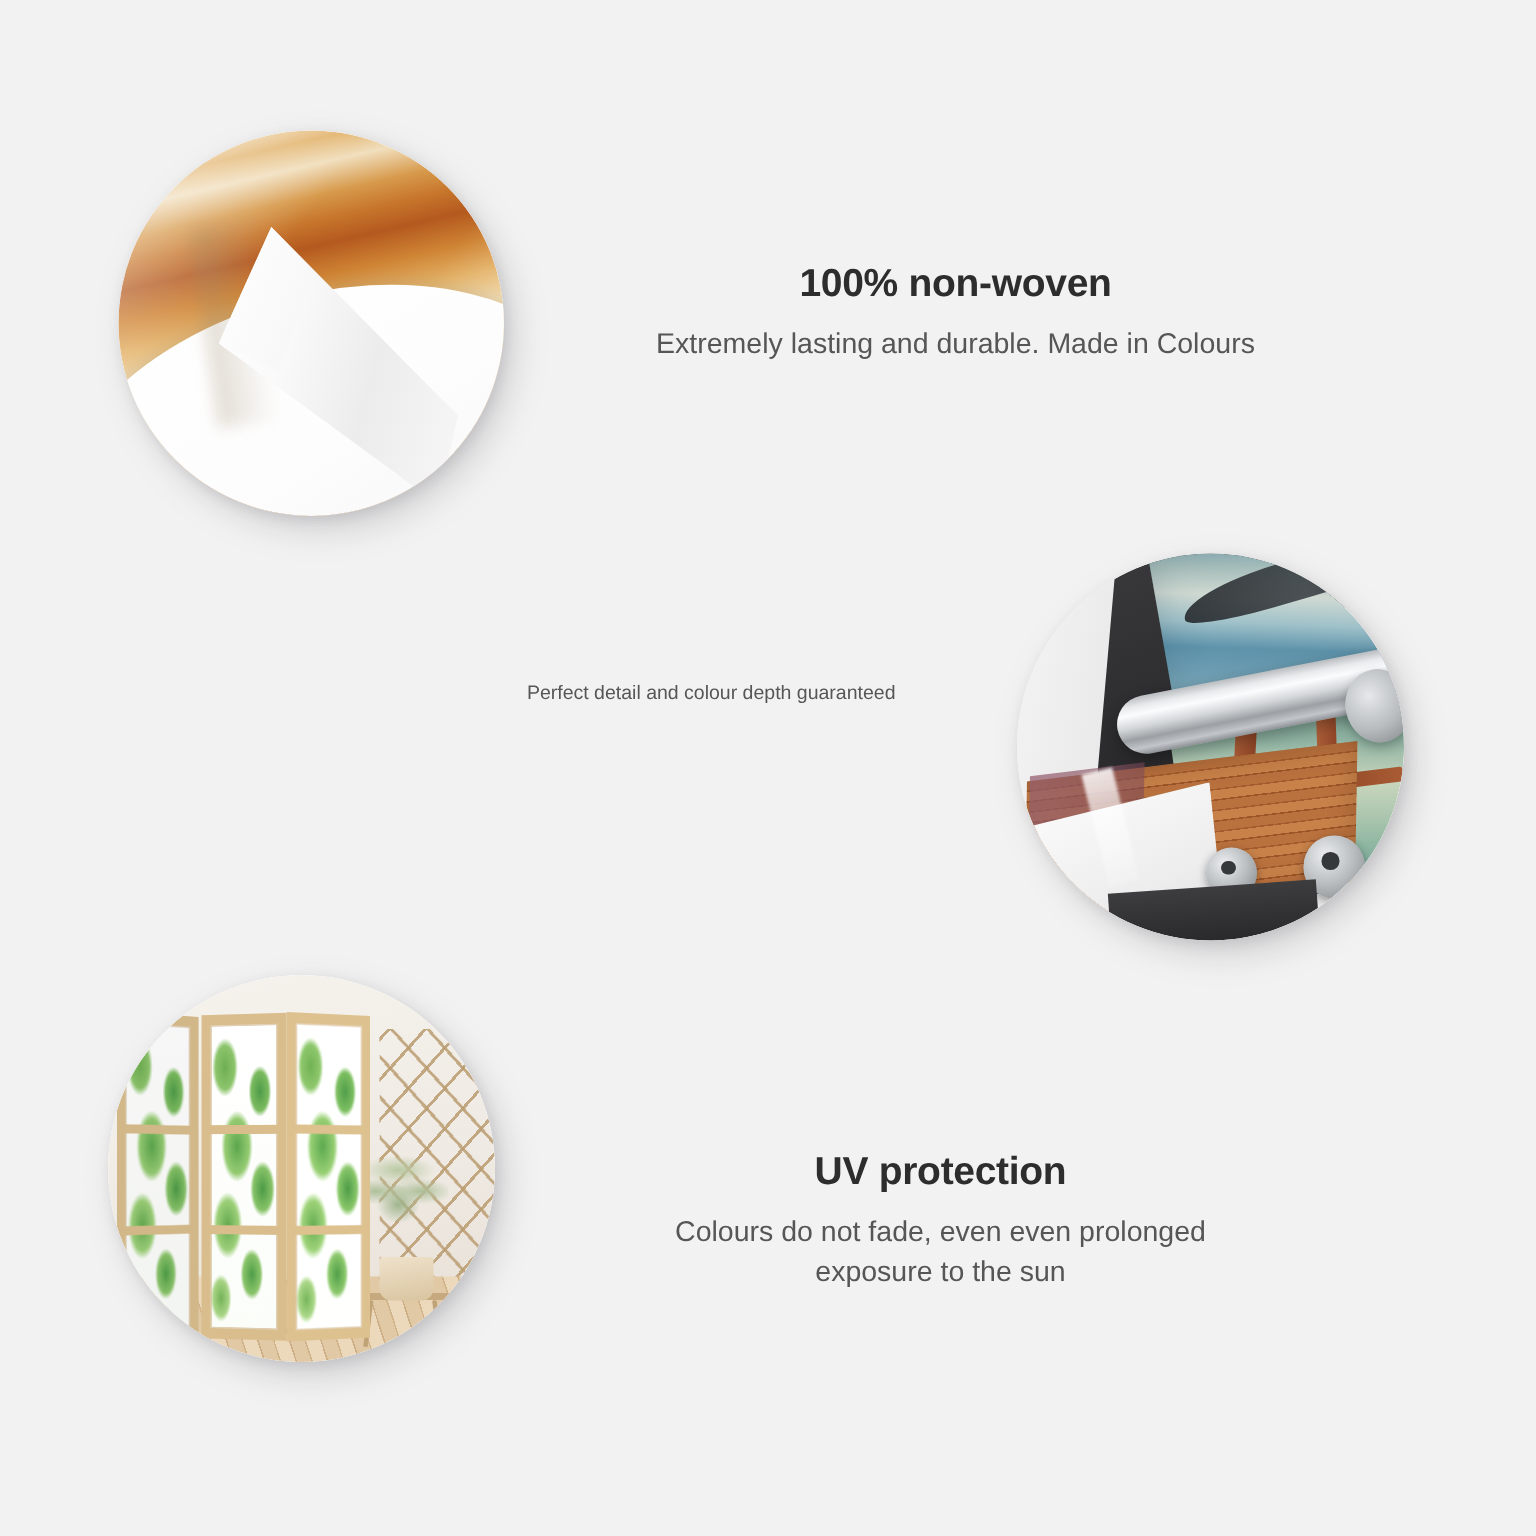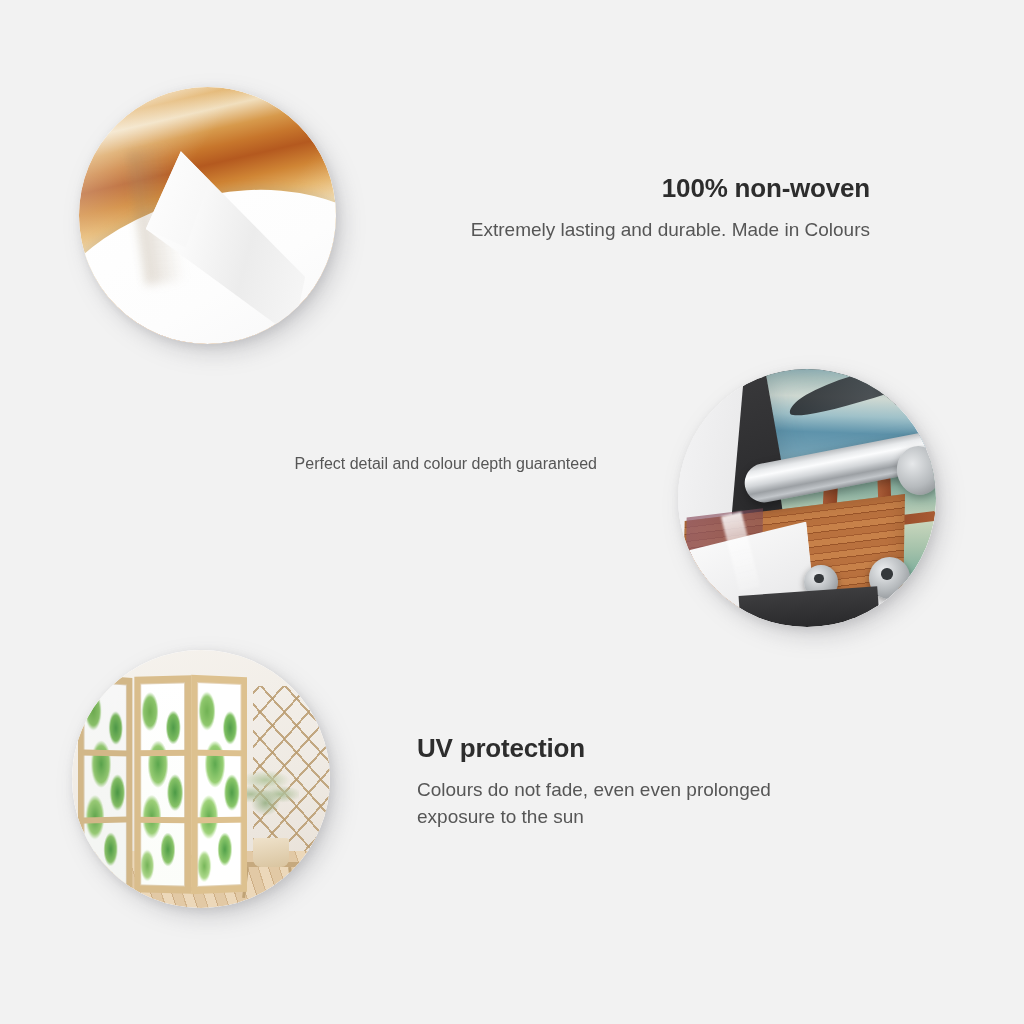--- a/index.html
+++ b/index.html
@@ -326,26 +326,26 @@
     line-height: 1.2;
   }
   .feature-desc {
     font-size: 19px;
     font-weight: normal;
     color: #565656;
     line-height: 1.42;
     margin-top: 13px;
   }
 
-  #text-nonwoven { left: 430px; top: 173px; width: 440px; text-align: right; }
+  #text-nonwoven { left: 417px; top: 173px; width: 440px; text-align: center; }
   #text-printing { left: 160px; top: 441px; width: 437px; text-align: right; }
-  #text-uv       { left: 417px; top: 733px; width: 420px; text-align: left; }
+  #text-uv       { left: 417px; top: 765px; width: 420px; text-align: center; }
 
   #text-printing .feature-title { font-size: 27px; }
-  #text-printing .feature-desc  { font-size: 16px; margin-top: 12px; }
+  #text-printing .feature-desc  { font-size: 13px; margin-top: 12px; }
 </style>
 </head>
 <body>
 
 <div class="page">
 
   <div class="media-circle" id="circle-nonwoven">
     <div class="media-inner">
       <div class="wp-stripes"></div>
       <div class="wp-sheen"></div>

